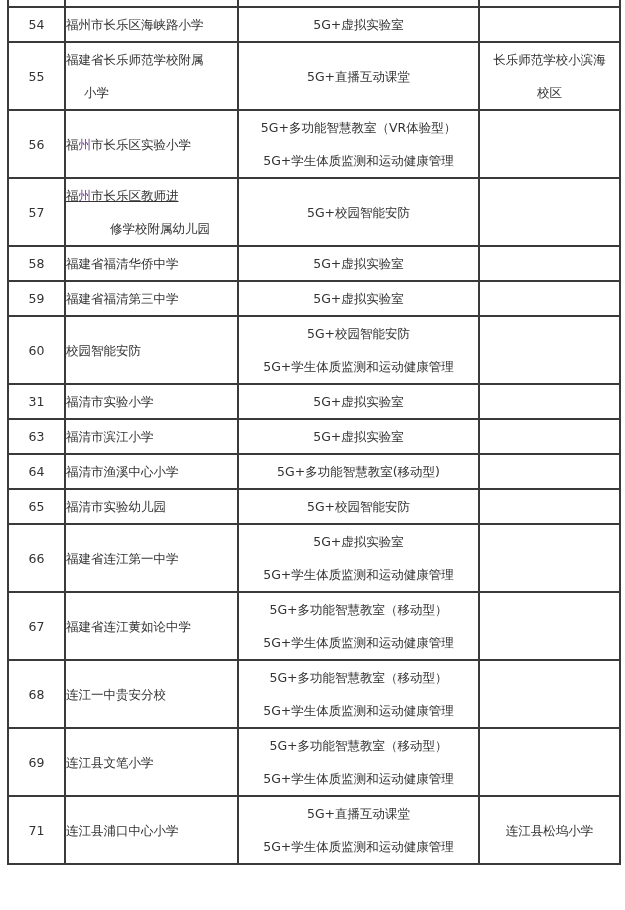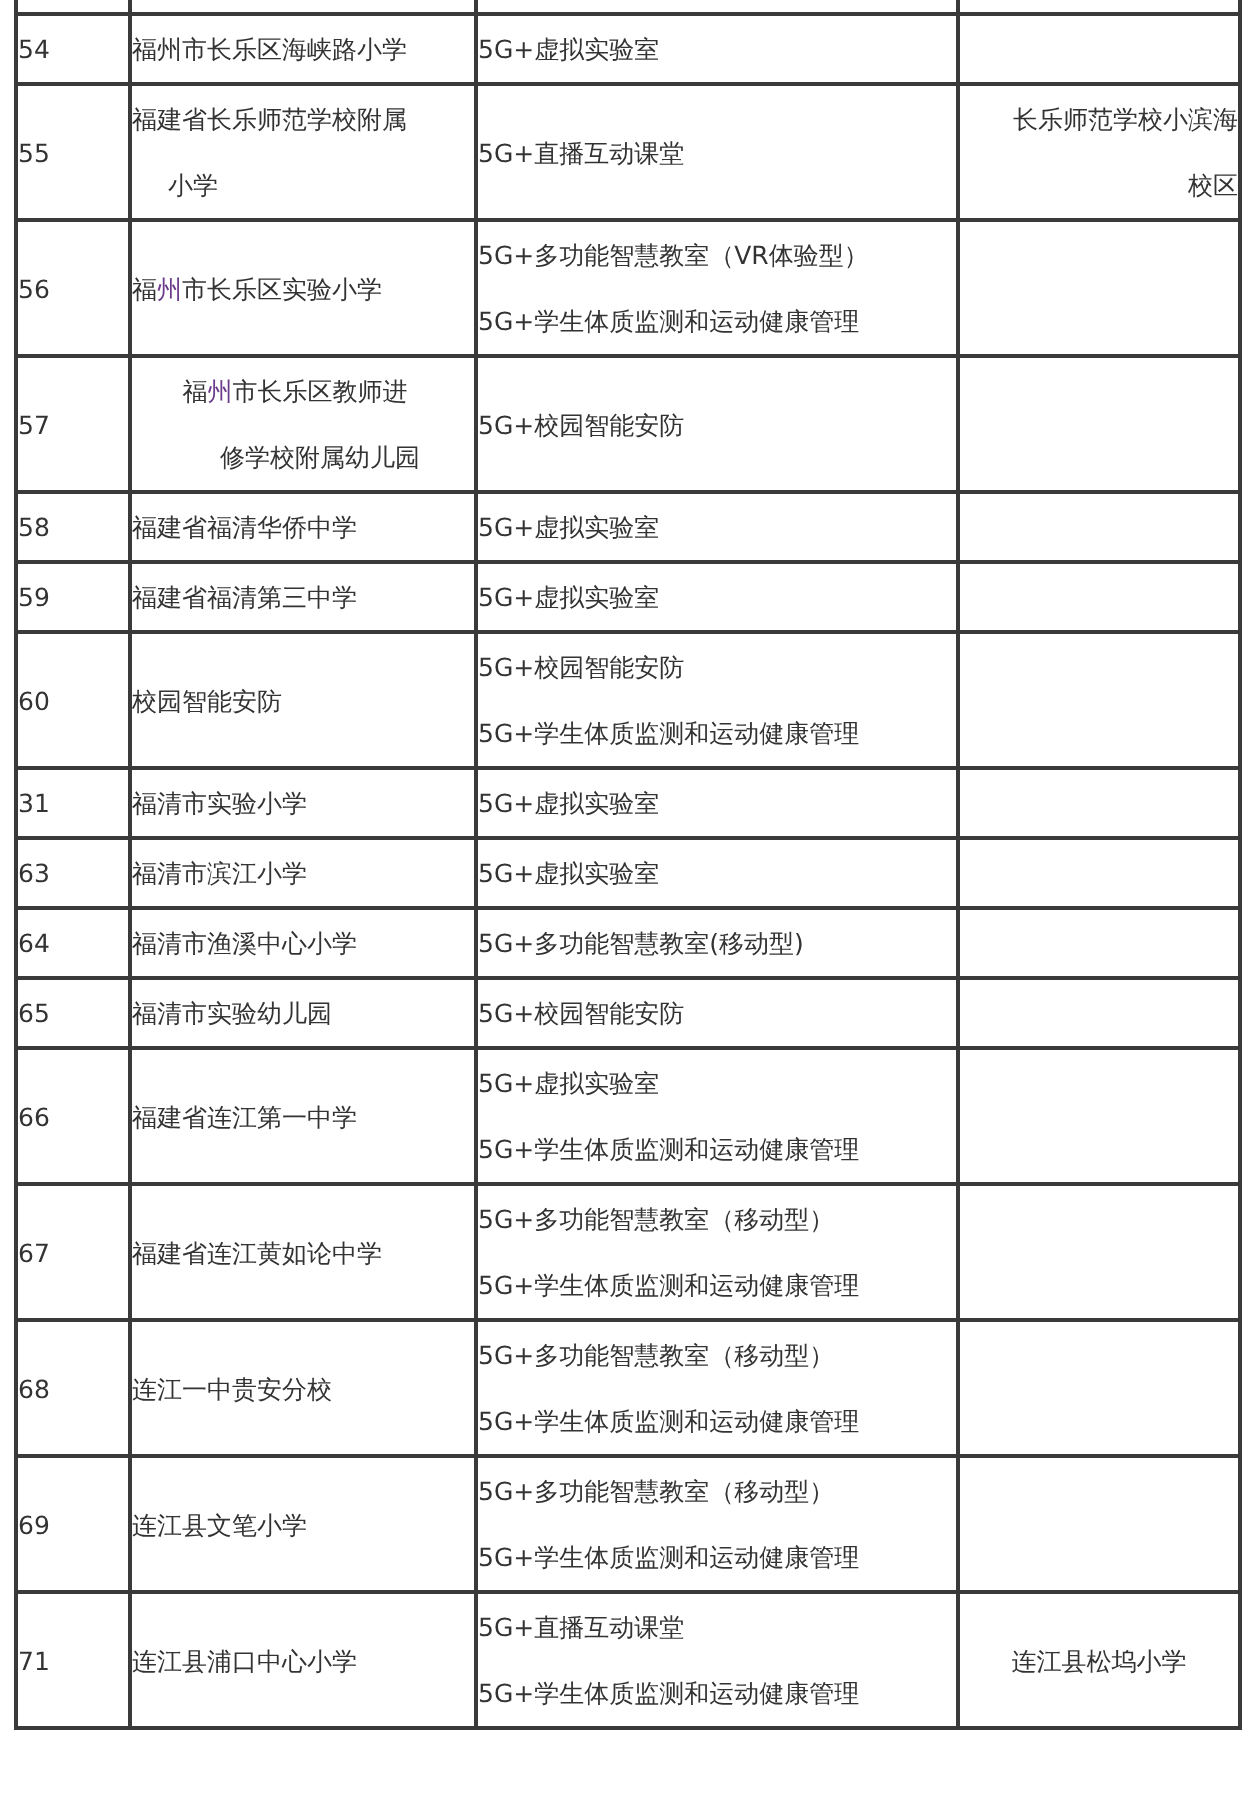--- a/index.html
+++ b/index.html
@@ -3,28 +3,28 @@
 <meta charset="utf-8">
 <style>
   html, body { margin: 0; padding: 0; background: #ffffff; }
   body { width: 625px; height: 910px; overflow: hidden; position: relative;
          font-family: "DejaVu Sans", "Liberation Sans", sans-serif; color: #333333; }
   table.main { position: absolute; left: 7px; top: -6px; border-collapse: collapse;
                table-layout: fixed; width: 612px; }
   table.main td { border: 2px solid #3a3a3a; padding: 0; font-size: 12.5px;
                   line-height: 33px; vertical-align: middle; overflow: hidden; }
   col.c1 { width: 57px; } col.c2 { width: 173px; } col.c3 { width: 241px; } col.c4 { width: 141px; }
-  td.num { }
+  td.num { text-align: center; }
   td.name { }
-  td.proj { text-align: left; padding-left: 7px; margin-left: 44px; }
-  td.note { text-align: right; padding-left: 7px; }
+  td.proj { text-align: center; padding-left: 7px; margin-left: 44px; }
+  td.note { text-align: center; padding-left: 7px; }
   td.note.center { text-align: center; padding-left: 0; }
   .line { display: block; white-space: nowrap; }
   .hl { color: #6b3b8a; }
-  .name-57a { display: block; text-align: center; padding-right: 8px; }
+  .name-57a { display: block; text-align: left; padding-right: 8px; text-decoration: underline; }
   .name-57b { display: block; text-align: left; padding-left: 4px; margin-left: 40px; }
   .name-55b { display: block; padding-left: 18px; }
 </style>
 </head>
 <body>
 
 <table class="main">
   <colgroup>
       <col class="c1">
       <col class="c2">

